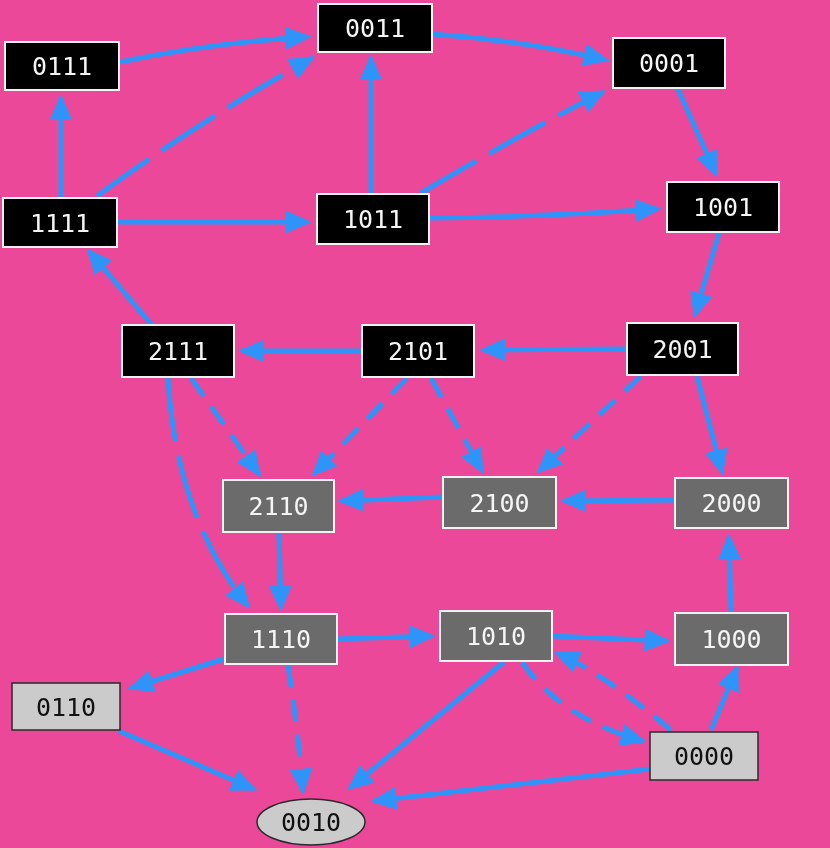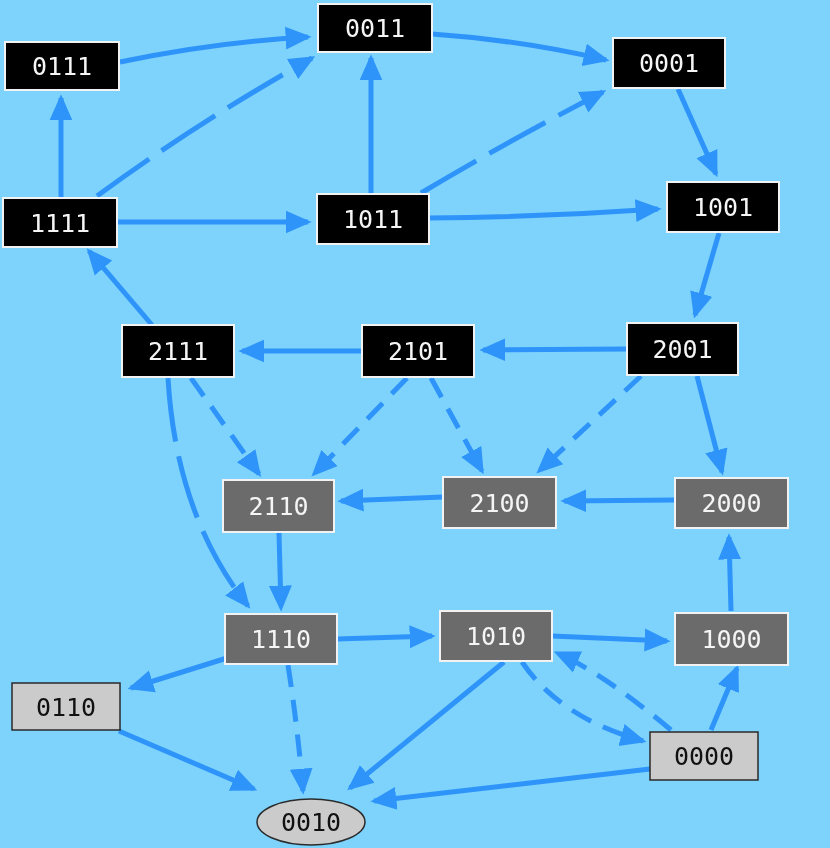--- a/index.html
+++ b/index.html
@@ -7,21 +7,21 @@
     padding: 0;
     background: #000000;
     width: 830px;
     height: 848px;
     overflow: hidden;
   }
   .stage {
     position: relative;
     width: 830px;
     height: 848px;
-    background: #7dd3fc;
+    background: #ec4899;
     font-family: "DejaVu Sans Mono", "Liberation Mono", monospace;
   }
   svg text {
     font-family: "DejaVu Sans Mono", "Liberation Mono", monospace;
     font-size: 25px;
   }
 </style>
 </head>
 <body>
 

